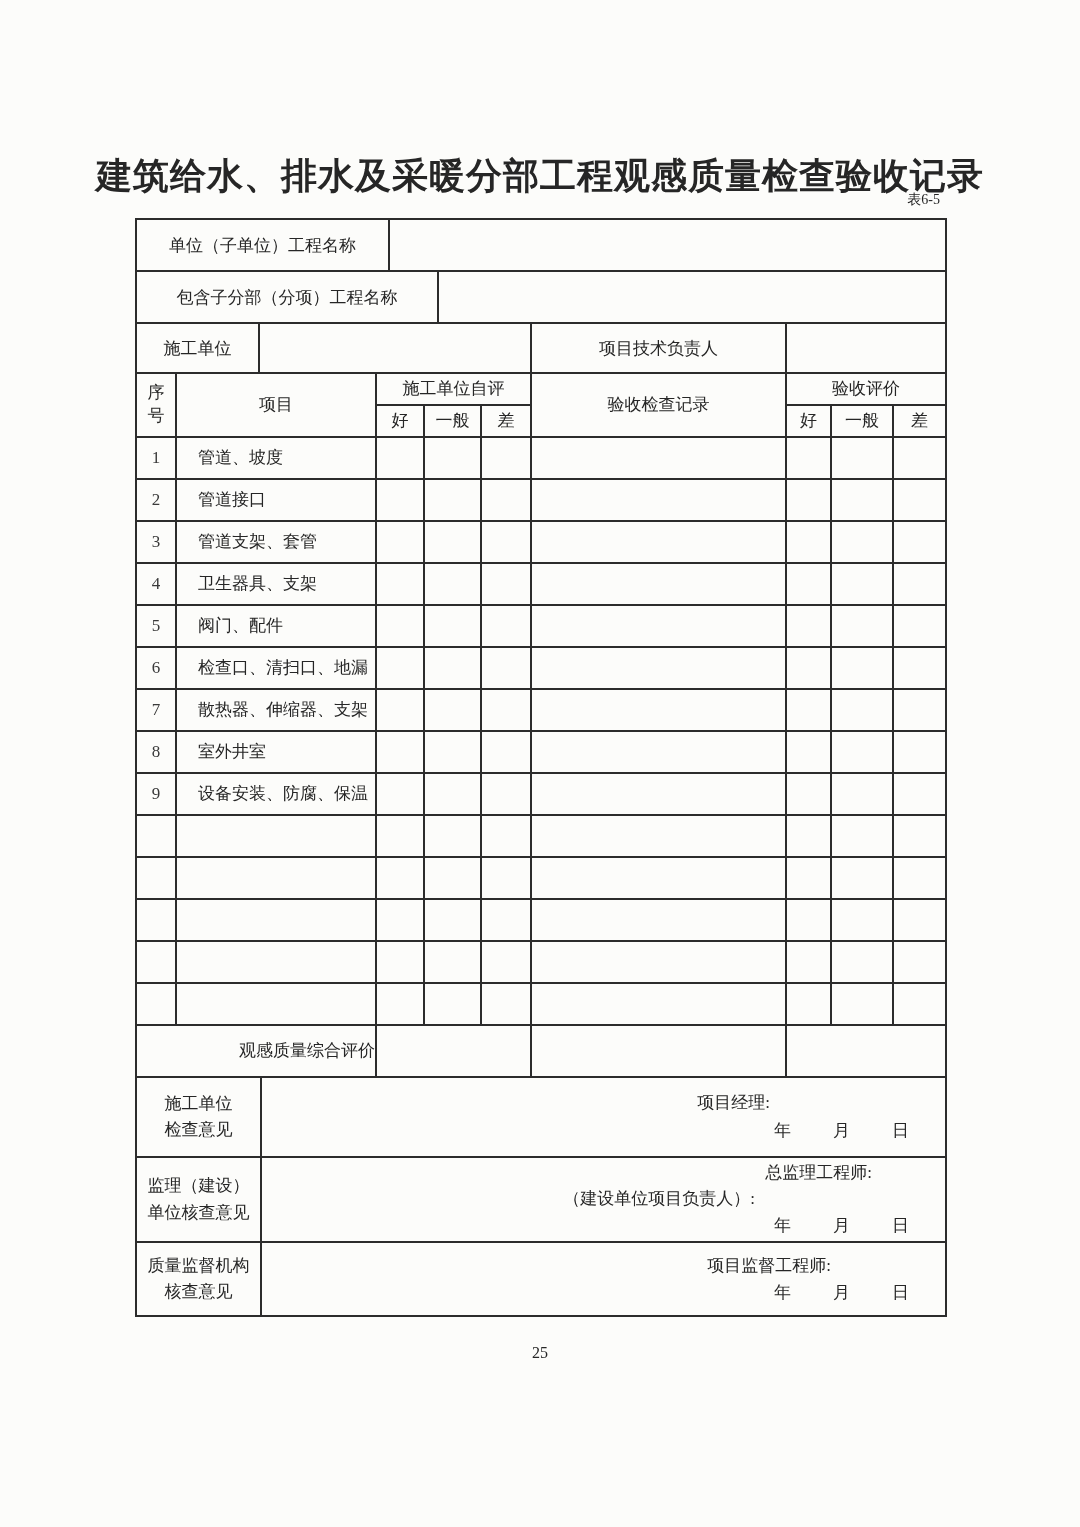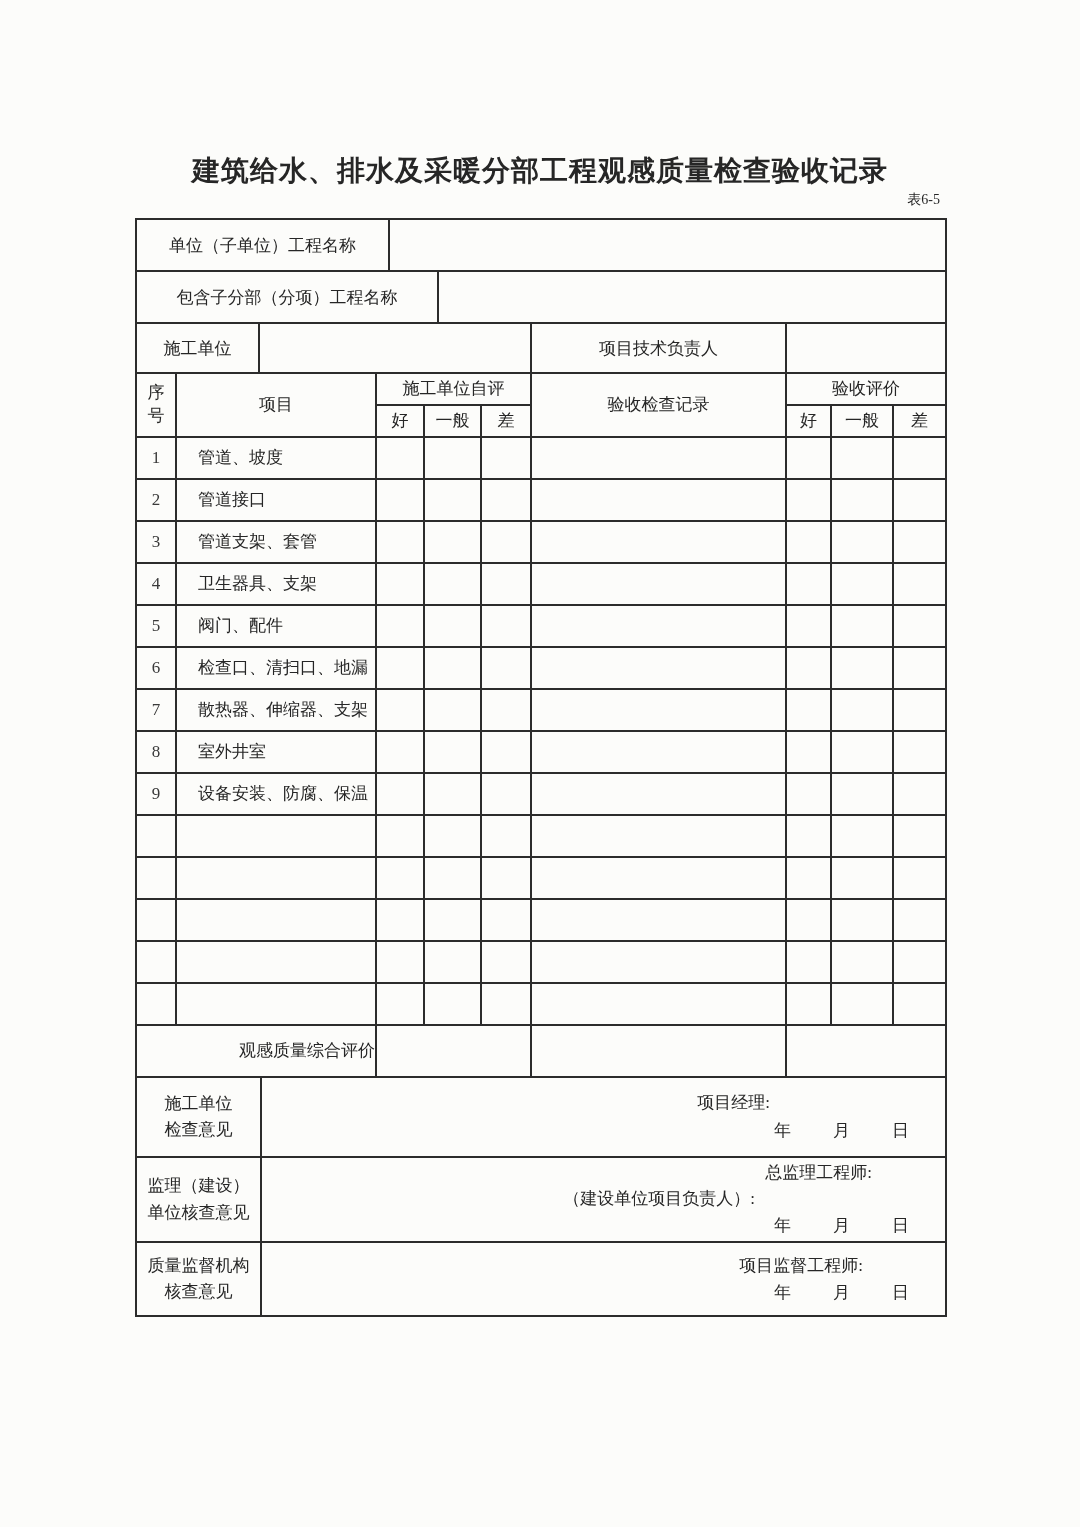--- a/index.html
+++ b/index.html
@@ -13,21 +13,21 @@
     font-family: "Liberation Serif", serif;
     color: #262626;
     overflow: hidden;
   }
   .doc-title {
     position: absolute;
     top: 152px;
     left: 0;
     width: 100%;
     text-align: center;
-    font-size: 28px;
+    font-size: 36px;
     font-weight: bold;
     letter-spacing: 1px;
   }
   .table-number {
     position: absolute;
     top: 191px;
     right: 140px;
     font-size: 14px;
   }
   .sheet {
@@ -74,21 +74,21 @@
     height: 100%;
     padding: 4px 0;
   }
   .sig-line { text-align: right; line-height: 1.25; }
   .date-line { text-align: right; padding-right: 36px; }
   .date-line span { display: inline-block; }
   .date-line span + span { margin-left: 42px; }
   .pr-pm   { padding-right: 175px; }
   .pr-cse  { padding-right: 73px; }
   .pr-owner{ padding-right: 190px; padding-left: 8px; }
-  .pr-sup  { padding-right: 82px; margin-left: 35px; }
+  .pr-sup  { padding-right: 114px; margin-left: 35px; }
   .page-number {
     position: absolute;
     top: 1344px;
     left: 0;
     width: 100%;
     text-align: center;
     font-size: 16px;
   }
 </style>
 </head>
@@ -395,13 +395,14 @@
               <span>年</span><span>月</span><span>日</span>
             </div>
           </div>
         </td>
       </tr>
     </tbody>
       </table>
 
   </div>
 
+  <div class="page-number">25</div>
 </div>
 
 </body></html>

